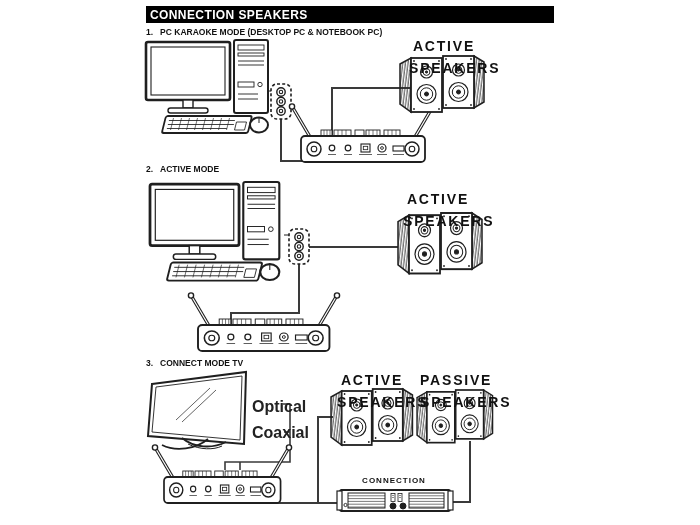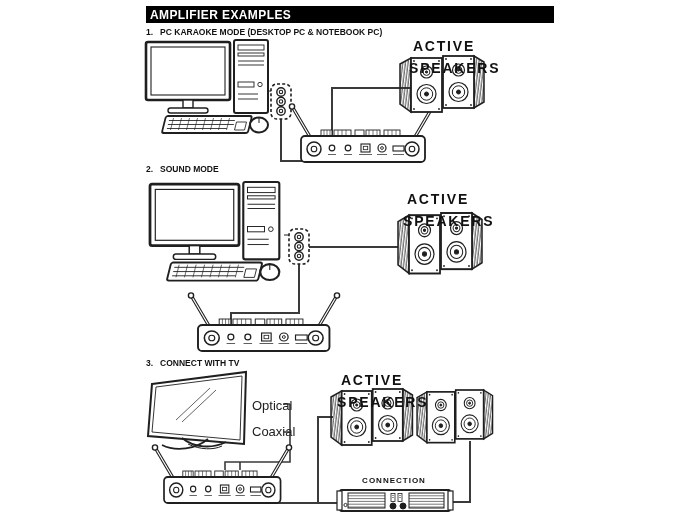--- a/index.html
+++ b/index.html
@@ -6,21 +6,21 @@
   .page{position:relative;width:700px;height:525px;background:#ffffff;overflow:hidden;
         font-family:"Liberation Sans",sans-serif;color:#1a1a1a;}
   .titlebar{position:absolute;left:146px;top:6px;width:408px;height:17px;background:#000;
             display:flex;align-items:center;}
   .titlebar span{color:#fff;font-size:12px;font-weight:bold;letter-spacing:.4px;padding-left:4px;
                  white-space:nowrap;}
   .sec-heading{position:absolute;font-size:8.5px;font-weight:bold;white-space:nowrap;
                display:flex;gap:7px;color:#111;}
   .spk-label{position:absolute;width:70px;text-align:center;font-size:14px;font-weight:bold;
              letter-spacing:1.8px;line-height:1.55;color:#111;}
-  .io-label{position:absolute;font-size:13px;color:#222;white-space:nowrap;}
+  .io-label{position:absolute;font-size:16px;color:#222;white-space:nowrap;font-weight:bold;}
   .amp-label{position:absolute;width:80px;text-align:center;font-size:8px;font-weight:bold;
              letter-spacing:1px;color:#111;}
   svg.art{position:absolute;left:0;top:0;}
 </style>
 </head>
 <body>
 
 <div class="page">
 
   <svg class="art" width="700" height="525" viewBox="0 0 700 525">
@@ -205,36 +205,37 @@
       <g transform="translate(164,469) scale(0.94,1)">
         <use href="#d-receiver"></use>
       </g>
       <use href="#d-speakers" transform="translate(331,389) scale(0.97,1)"></use>
       <use href="#d-speakers" transform="translate(417,390) scale(0.9,0.94)"></use>
       <use href="#d-amp" transform="translate(337,486)"></use>
     </g>
   </svg>
 
   <div class="titlebar">
-    <span>AMPLIFIER EXAMPLES</span>
+    <span>CONNECTION SPEAKERS</span>
   </div>
 
   <div class="sec-heading" style="left:146px;top:27px;">
     <span>1.</span>
     <span>PC KARAOKE MODE (DESKTOP PC &amp; NOTEBOOK PC)</span>
   </div>
   <div class="spk-label" style="left:409px;top:36px;">ACTIVE SPEAKERS</div>
 
   <div class="sec-heading" style="left:146px;top:164px;">
     <span>2.</span>
-    <span>SOUND MODE</span>
+    <span>ACTIVE MODE</span>
   </div>
   <div class="spk-label" style="left:403px;top:189px;">ACTIVE SPEAKERS</div>
 
   <div class="sec-heading" style="left:146px;top:358px;">
     <span>3.</span>
-    <span>CONNECT WITH TV</span>
+    <span>CONNECT MODE TV</span>
   </div>
   <div class="spk-label" style="left:337px;top:370px;">ACTIVE SPEAKERS</div>
+  <div class="spk-label" style="left:420px;top:370px;">PASSIVE SPEAKERS</div>
   <div class="io-label" style="left:252px;top:398px;">Optical</div>
   <div class="io-label" style="left:252px;top:424px;">Coaxial</div>
   <div class="amp-label" style="left:354px;top:476px;">CONNECTION</div>
 </div>
 
 </body></html>

